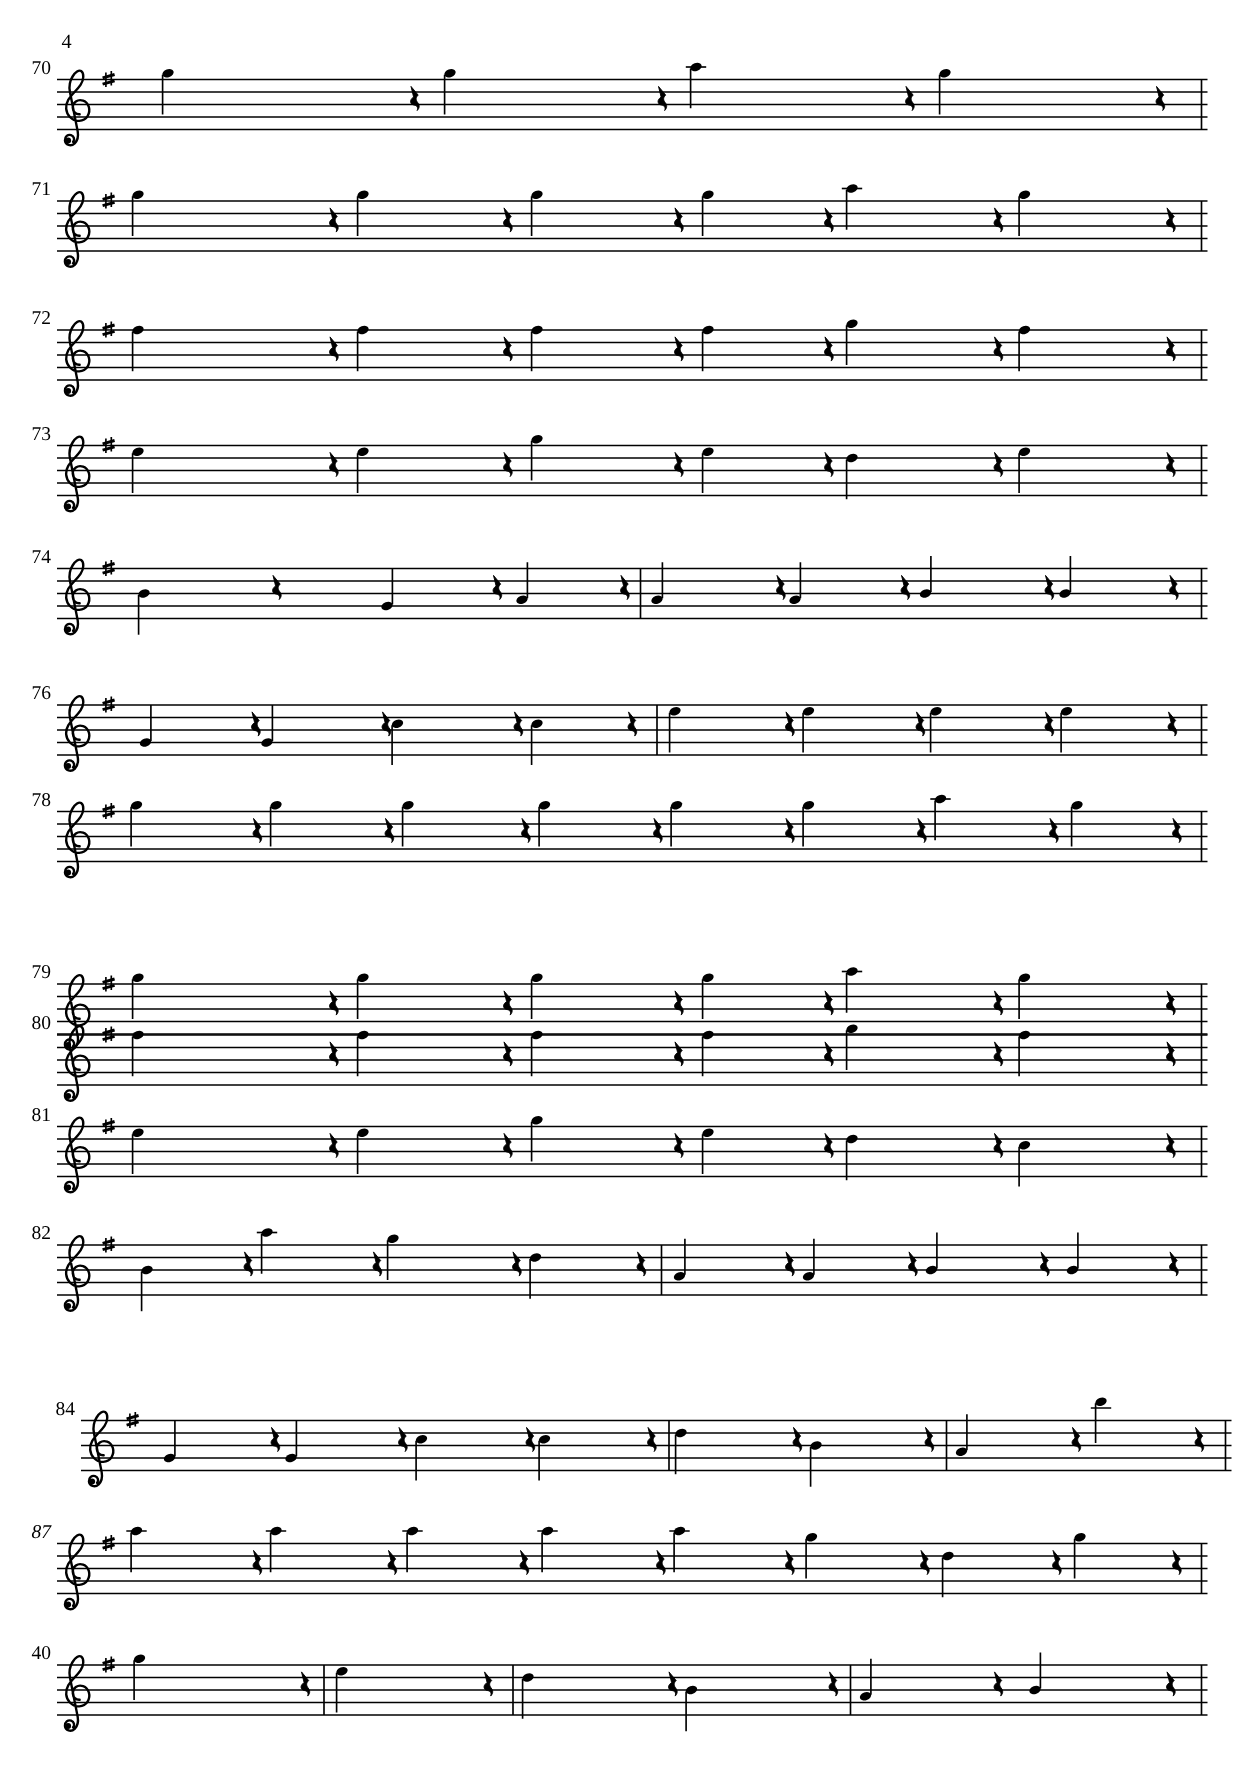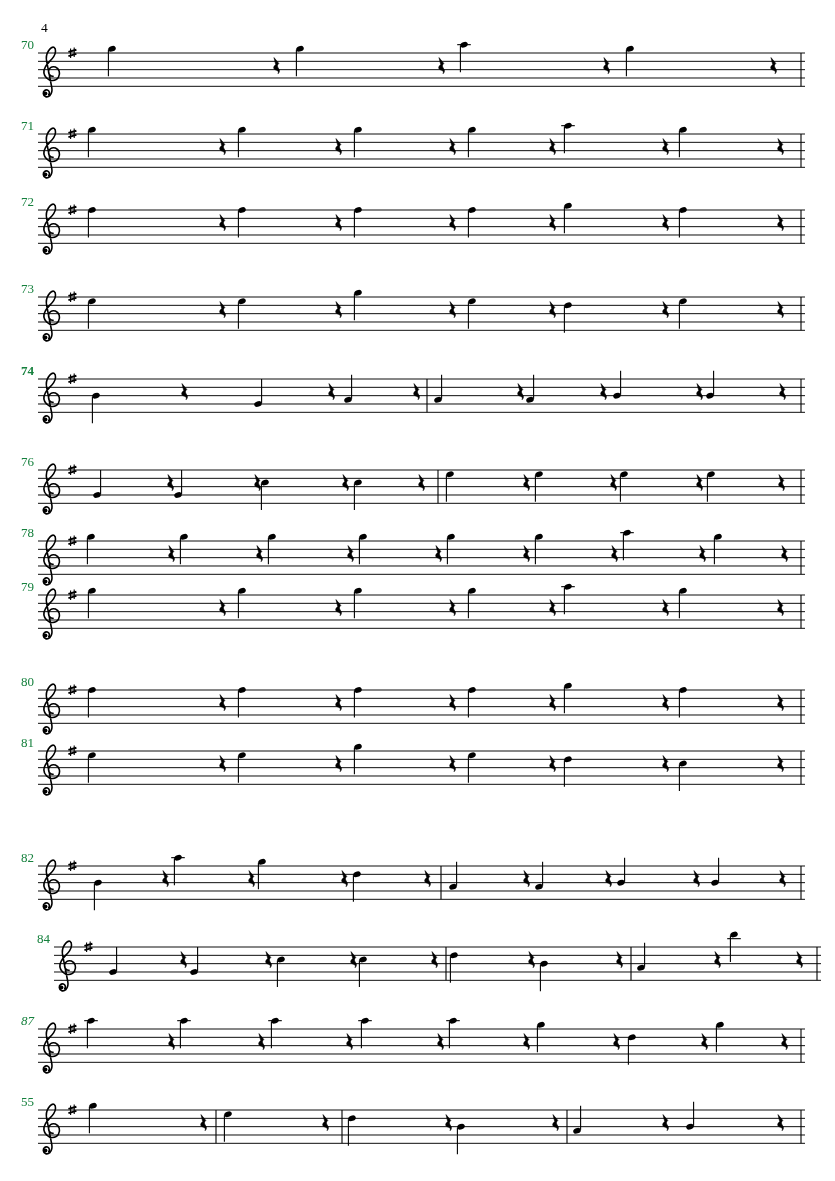--- a/index.html
+++ b/index.html
@@ -2,21 +2,21 @@
 <html><head>
 <meta charset="utf-8">
 <style>
   html,body{margin:0;padding:0;background:#ffffff;}
   body{width:835px;height:1181px;position:relative;overflow:hidden;
        font-family:"Liberation Serif", serif;color:#000;}
   .page{position:absolute;inset:0;background:#fff;}
   .page-number{position:absolute;left:41px;top:20px;font-size:13.5px;color:#000;}
   .system{position:absolute;left:0;width:835px;height:80px;}
   .sys-label{position:absolute;left:0;top:14px;width:34px;text-align:right;
-             font-size:13px;color:#15803d;}
+             font-size:13px;color:#000000;}
   .system svg{position:absolute;left:0;top:0;overflow:visible;display:block;}
 </style>
 </head>
 <body>
 
 <div class="page">
   <div class="page-number">4</div>
   <div id="systems">
       <div class="system" style="top: 23px;">
         <span class="sys-label">70</span>
@@ -101,21 +101,21 @@
           </g>
           <path transform="translate(665,30)" d="M -2.0,4.6 L 2.8,10.4 C 1.1,11.9 1.0,13.5 2.4,15.3 C 4.0,17.3 3.7,19.1 2.1,20.7 C 2.9,18.6 1.9,17.3 -0.1,17.0 C -2.3,16.6 -3.0,14.4 -1.5,12.8 L -0.3,11.6 Z" fill="#000000" stroke="#000000" stroke-width="0.6"></path>
           <g>
             <ellipse cx="683" cy="25.835" rx="3.9" ry="2.7" fill="#000000" transform="rotate(-20 683 25.835)"></ellipse>
             <line x1="679.4" x2="679.4" y1="26.835" y2="53.324" stroke="#000000" stroke-width="1.1"></line>
           </g>
           <path transform="translate(780,30)" d="M -2.0,4.6 L 2.8,10.4 C 1.1,11.9 1.0,13.5 2.4,15.3 C 4.0,17.3 3.7,19.1 2.1,20.7 C 2.9,18.6 1.9,17.3 -0.1,17.0 C -2.3,16.6 -3.0,14.4 -1.5,12.8 L -0.3,11.6 Z" fill="#000000" stroke="#000000" stroke-width="0.6"></path>
           <line x1="801" x2="801" y1="30" y2="63.32" stroke="#000000" stroke-width="1.1"></line>
         </svg>
       </div>
-      <div class="system" style="top: 180px;">
+      <div class="system" style="top: 190px;">
         <span class="sys-label">72</span>
         <svg width="835" height="80" viewBox="0 0 835 80">
           <line x1="38" x2="805" y1="30" y2="30" stroke="#000000" stroke-width="0.95"></line>
           <line x1="38" x2="805" y1="38.33" y2="38.33" stroke="#000000" stroke-width="0.95"></line>
           <line x1="38" x2="805" y1="46.66" y2="46.66" stroke="#000000" stroke-width="0.95"></line>
           <line x1="38" x2="805" y1="54.99" y2="54.99" stroke="#000000" stroke-width="0.95"></line>
           <line x1="38" x2="805" y1="63.32" y2="63.32" stroke="#000000" stroke-width="0.95"></line>
           <g transform="translate(41,30)">
             <path d="M 8.8,42.6 C 6.2,45.0 2.6,43.6 2.3,40.6 C 2.1,38.0 4.3,36.4 6.4,37.1 C 8.4,37.8 9.0,40.1 7.7,41.6 M 8.8,42.6 C 10.9,40.4 11.4,38.0 10.8,34.6 L 5.6,8.2 C 4.9,4.4 5.4,1.2 7.4,-2.0 C 9.2,-5.0 11.7,-6.6 13.1,-5.6 C 15.2,-4.1 14.9,0.3 12.7,3.6 C 10.3,7.2 6.6,9.9 4.5,13.6 C 2.3,17.4 2.7,22.0 5.6,25.0 C 9.0,28.6 14.9,28.4 17.4,24.4 C 19.8,20.5 18.2,15.5 14.4,14.1 C 10.8,12.8 7.4,15.3 7.5,18.8 C 7.6,21.6 9.7,23.4 12.1,23.2" fill="none" stroke="#000000" stroke-width="1.6" stroke-linecap="round"></path>
             <circle cx="4.4" cy="40.6" r="2" fill="#000000"></circle>
@@ -199,21 +199,21 @@
           </g>
           <path transform="translate(665,30)" d="M -2.0,4.6 L 2.8,10.4 C 1.1,11.9 1.0,13.5 2.4,15.3 C 4.0,17.3 3.7,19.1 2.1,20.7 C 2.9,18.6 1.9,17.3 -0.1,17.0 C -2.3,16.6 -3.0,14.4 -1.5,12.8 L -0.3,11.6 Z" fill="#000000" stroke="#000000" stroke-width="0.6"></path>
           <g>
             <ellipse cx="683" cy="34.165" rx="3.9" ry="2.7" fill="#000000" transform="rotate(-20 683 34.165)"></ellipse>
             <line x1="679.4" x2="679.4" y1="35.165" y2="61.653999999999996" stroke="#000000" stroke-width="1.1"></line>
           </g>
           <path transform="translate(780,30)" d="M -2.0,4.6 L 2.8,10.4 C 1.1,11.9 1.0,13.5 2.4,15.3 C 4.0,17.3 3.7,19.1 2.1,20.7 C 2.9,18.6 1.9,17.3 -0.1,17.0 C -2.3,16.6 -3.0,14.4 -1.5,12.8 L -0.3,11.6 Z" fill="#000000" stroke="#000000" stroke-width="0.6"></path>
           <line x1="801" x2="801" y1="30" y2="63.32" stroke="#000000" stroke-width="1.1"></line>
         </svg>
       </div>
-      <div class="system" style="top: 349px; font-weight: bold;">
+      <div class="system" style="top: 349px;">
         <span class="sys-label">74</span>
         <svg width="835" height="80" viewBox="0 0 835 80">
           <line x1="38" x2="805" y1="30" y2="30" stroke="#000000" stroke-width="0.95"></line>
           <line x1="38" x2="805" y1="38.33" y2="38.33" stroke="#000000" stroke-width="0.95"></line>
           <line x1="38" x2="805" y1="46.66" y2="46.66" stroke="#000000" stroke-width="0.95"></line>
           <line x1="38" x2="805" y1="54.99" y2="54.99" stroke="#000000" stroke-width="0.95"></line>
           <line x1="38" x2="805" y1="63.32" y2="63.32" stroke="#000000" stroke-width="0.95"></line>
           <g transform="translate(41,30)">
             <path d="M 8.8,42.6 C 6.2,45.0 2.6,43.6 2.3,40.6 C 2.1,38.0 4.3,36.4 6.4,37.1 C 8.4,37.8 9.0,40.1 7.7,41.6 M 8.8,42.6 C 10.9,40.4 11.4,38.0 10.8,34.6 L 5.6,8.2 C 4.9,4.4 5.4,1.2 7.4,-2.0 C 9.2,-5.0 11.7,-6.6 13.1,-5.6 C 15.2,-4.1 14.9,0.3 12.7,3.6 C 10.3,7.2 6.6,9.9 4.5,13.6 C 2.3,17.4 2.7,22.0 5.6,25.0 C 9.0,28.6 14.9,28.4 17.4,24.4 C 19.8,20.5 18.2,15.5 14.4,14.1 C 10.8,12.8 7.4,15.3 7.5,18.8 C 7.6,21.6 9.7,23.4 12.1,23.2" fill="none" stroke="#000000" stroke-width="1.6" stroke-linecap="round"></path>
             <circle cx="4.4" cy="40.6" r="2" fill="#000000"></circle>
@@ -374,21 +374,21 @@
           </g>
           <path transform="translate(702,30)" d="M -2.0,4.6 L 2.8,10.4 C 1.1,11.9 1.0,13.5 2.4,15.3 C 4.0,17.3 3.7,19.1 2.1,20.7 C 2.9,18.6 1.9,17.3 -0.1,17.0 C -2.3,16.6 -3.0,14.4 -1.5,12.8 L -0.3,11.6 Z" fill="#000000" stroke="#000000" stroke-width="0.6"></path>
           <g>
             <ellipse cx="718" cy="25.835" rx="3.9" ry="2.7" fill="#000000" transform="rotate(-20 718 25.835)"></ellipse>
             <line x1="714.4" x2="714.4" y1="26.835" y2="53.324" stroke="#000000" stroke-width="1.1"></line>
           </g>
           <path transform="translate(784,30)" d="M -2.0,4.6 L 2.8,10.4 C 1.1,11.9 1.0,13.5 2.4,15.3 C 4.0,17.3 3.7,19.1 2.1,20.7 C 2.9,18.6 1.9,17.3 -0.1,17.0 C -2.3,16.6 -3.0,14.4 -1.5,12.8 L -0.3,11.6 Z" fill="#000000" stroke="#000000" stroke-width="0.6"></path>
           <line x1="801" x2="801" y1="30" y2="63.32" stroke="#000000" stroke-width="1.1"></line>
         </svg>
       </div>
-      <div class="system" style="top: 565px;">
+      <div class="system" style="top: 626px;">
         <span class="sys-label">79</span>
         <svg width="835" height="80" viewBox="0 0 835 80">
           <line x1="38" x2="805" y1="30" y2="30" stroke="#000000" stroke-width="0.95"></line>
           <line x1="38" x2="805" y1="38.33" y2="38.33" stroke="#000000" stroke-width="0.95"></line>
           <line x1="38" x2="805" y1="46.66" y2="46.66" stroke="#000000" stroke-width="0.95"></line>
           <line x1="38" x2="805" y1="54.99" y2="54.99" stroke="#000000" stroke-width="0.95"></line>
           <line x1="38" x2="805" y1="63.32" y2="63.32" stroke="#000000" stroke-width="0.95"></line>
           <g transform="translate(41,30)">
             <path d="M 8.8,42.6 C 6.2,45.0 2.6,43.6 2.3,40.6 C 2.1,38.0 4.3,36.4 6.4,37.1 C 8.4,37.8 9.0,40.1 7.7,41.6 M 8.8,42.6 C 10.9,40.4 11.4,38.0 10.8,34.6 L 5.6,8.2 C 4.9,4.4 5.4,1.2 7.4,-2.0 C 9.2,-5.0 11.7,-6.6 13.1,-5.6 C 15.2,-4.1 14.9,0.3 12.7,3.6 C 10.3,7.2 6.6,9.9 4.5,13.6 C 2.3,17.4 2.7,22.0 5.6,25.0 C 9.0,28.6 14.9,28.4 17.4,24.4 C 19.8,20.5 18.2,15.5 14.4,14.1 C 10.8,12.8 7.4,15.3 7.5,18.8 C 7.6,21.6 9.7,23.4 12.1,23.2" fill="none" stroke="#000000" stroke-width="1.6" stroke-linecap="round"></path>
             <circle cx="4.4" cy="40.6" r="2" fill="#000000"></circle>
@@ -522,21 +522,21 @@
           </g>
           <path transform="translate(665,30)" d="M -2.0,4.6 L 2.8,10.4 C 1.1,11.9 1.0,13.5 2.4,15.3 C 4.0,17.3 3.7,19.1 2.1,20.7 C 2.9,18.6 1.9,17.3 -0.1,17.0 C -2.3,16.6 -3.0,14.4 -1.5,12.8 L -0.3,11.6 Z" fill="#000000" stroke="#000000" stroke-width="0.6"></path>
           <g>
             <ellipse cx="683" cy="42.495000000000005" rx="3.9" ry="2.7" fill="#000000" transform="rotate(-20 683 42.495000000000005)"></ellipse>
             <line x1="679.4" x2="679.4" y1="43.495000000000005" y2="69.98400000000001" stroke="#000000" stroke-width="1.1"></line>
           </g>
           <path transform="translate(780,30)" d="M -2.0,4.6 L 2.8,10.4 C 1.1,11.9 1.0,13.5 2.4,15.3 C 4.0,17.3 3.7,19.1 2.1,20.7 C 2.9,18.6 1.9,17.3 -0.1,17.0 C -2.3,16.6 -3.0,14.4 -1.5,12.8 L -0.3,11.6 Z" fill="#000000" stroke="#000000" stroke-width="0.6"></path>
           <line x1="801" x2="801" y1="30" y2="63.32" stroke="#000000" stroke-width="1.1"></line>
         </svg>
       </div>
-      <div class="system" style="top: 836px;">
+      <div class="system" style="top: 800px;">
         <span class="sys-label">82</span>
         <svg width="835" height="80" viewBox="0 0 835 80">
           <line x1="38" x2="805" y1="30" y2="30" stroke="#000000" stroke-width="0.95"></line>
           <line x1="38" x2="805" y1="38.33" y2="38.33" stroke="#000000" stroke-width="0.95"></line>
           <line x1="38" x2="805" y1="46.66" y2="46.66" stroke="#000000" stroke-width="0.95"></line>
           <line x1="38" x2="805" y1="54.99" y2="54.99" stroke="#000000" stroke-width="0.95"></line>
           <line x1="38" x2="805" y1="63.32" y2="63.32" stroke="#000000" stroke-width="0.95"></line>
           <g transform="translate(41,30)">
             <path d="M 8.8,42.6 C 6.2,45.0 2.6,43.6 2.3,40.6 C 2.1,38.0 4.3,36.4 6.4,37.1 C 8.4,37.8 9.0,40.1 7.7,41.6 M 8.8,42.6 C 10.9,40.4 11.4,38.0 10.8,34.6 L 5.6,8.2 C 4.9,4.4 5.4,1.2 7.4,-2.0 C 9.2,-5.0 11.7,-6.6 13.1,-5.6 C 15.2,-4.1 14.9,0.3 12.7,3.6 C 10.3,7.2 6.6,9.9 4.5,13.6 C 2.3,17.4 2.7,22.0 5.6,25.0 C 9.0,28.6 14.9,28.4 17.4,24.4 C 19.8,20.5 18.2,15.5 14.4,14.1 C 10.8,12.8 7.4,15.3 7.5,18.8 C 7.6,21.6 9.7,23.4 12.1,23.2" fill="none" stroke="#000000" stroke-width="1.6" stroke-linecap="round"></path>
             <circle cx="4.4" cy="40.6" r="2" fill="#000000"></circle>
@@ -710,21 +710,21 @@
           <path transform="translate(704,30)" d="M -2.0,4.6 L 2.8,10.4 C 1.1,11.9 1.0,13.5 2.4,15.3 C 4.0,17.3 3.7,19.1 2.1,20.7 C 2.9,18.6 1.9,17.3 -0.1,17.0 C -2.3,16.6 -3.0,14.4 -1.5,12.8 L -0.3,11.6 Z" fill="#000000" stroke="#000000" stroke-width="0.6"></path>
           <g>
             <ellipse cx="720" cy="25.835" rx="3.9" ry="2.7" fill="#000000" transform="rotate(-20 720 25.835)"></ellipse>
             <line x1="716.4" x2="716.4" y1="26.835" y2="53.324" stroke="#000000" stroke-width="1.1"></line>
           </g>
           <path transform="translate(784,30)" d="M -2.0,4.6 L 2.8,10.4 C 1.1,11.9 1.0,13.5 2.4,15.3 C 4.0,17.3 3.7,19.1 2.1,20.7 C 2.9,18.6 1.9,17.3 -0.1,17.0 C -2.3,16.6 -3.0,14.4 -1.5,12.8 L -0.3,11.6 Z" fill="#000000" stroke="#000000" stroke-width="0.6"></path>
           <line x1="801" x2="801" y1="30" y2="63.32" stroke="#000000" stroke-width="1.1"></line>
         </svg>
       </div>
       <div class="system" style="top: 1080px;">
-        <span class="sys-label">55</span>
+        <span class="sys-label">40</span>
         <svg width="835" height="80" viewBox="0 0 835 80">
           <line x1="38" x2="805" y1="30" y2="30" stroke="#000000" stroke-width="0.95"></line>
           <line x1="38" x2="805" y1="38.33" y2="38.33" stroke="#000000" stroke-width="0.95"></line>
           <line x1="38" x2="805" y1="46.66" y2="46.66" stroke="#000000" stroke-width="0.95"></line>
           <line x1="38" x2="805" y1="54.99" y2="54.99" stroke="#000000" stroke-width="0.95"></line>
           <line x1="38" x2="805" y1="63.32" y2="63.32" stroke="#000000" stroke-width="0.95"></line>
           <g transform="translate(41,30)">
             <path d="M 8.8,42.6 C 6.2,45.0 2.6,43.6 2.3,40.6 C 2.1,38.0 4.3,36.4 6.4,37.1 C 8.4,37.8 9.0,40.1 7.7,41.6 M 8.8,42.6 C 10.9,40.4 11.4,38.0 10.8,34.6 L 5.6,8.2 C 4.9,4.4 5.4,1.2 7.4,-2.0 C 9.2,-5.0 11.7,-6.6 13.1,-5.6 C 15.2,-4.1 14.9,0.3 12.7,3.6 C 10.3,7.2 6.6,9.9 4.5,13.6 C 2.3,17.4 2.7,22.0 5.6,25.0 C 9.0,28.6 14.9,28.4 17.4,24.4 C 19.8,20.5 18.2,15.5 14.4,14.1 C 10.8,12.8 7.4,15.3 7.5,18.8 C 7.6,21.6 9.7,23.4 12.1,23.2" fill="none" stroke="#000000" stroke-width="1.6" stroke-linecap="round"></path>
             <circle cx="4.4" cy="40.6" r="2" fill="#000000"></circle>
           </g>

